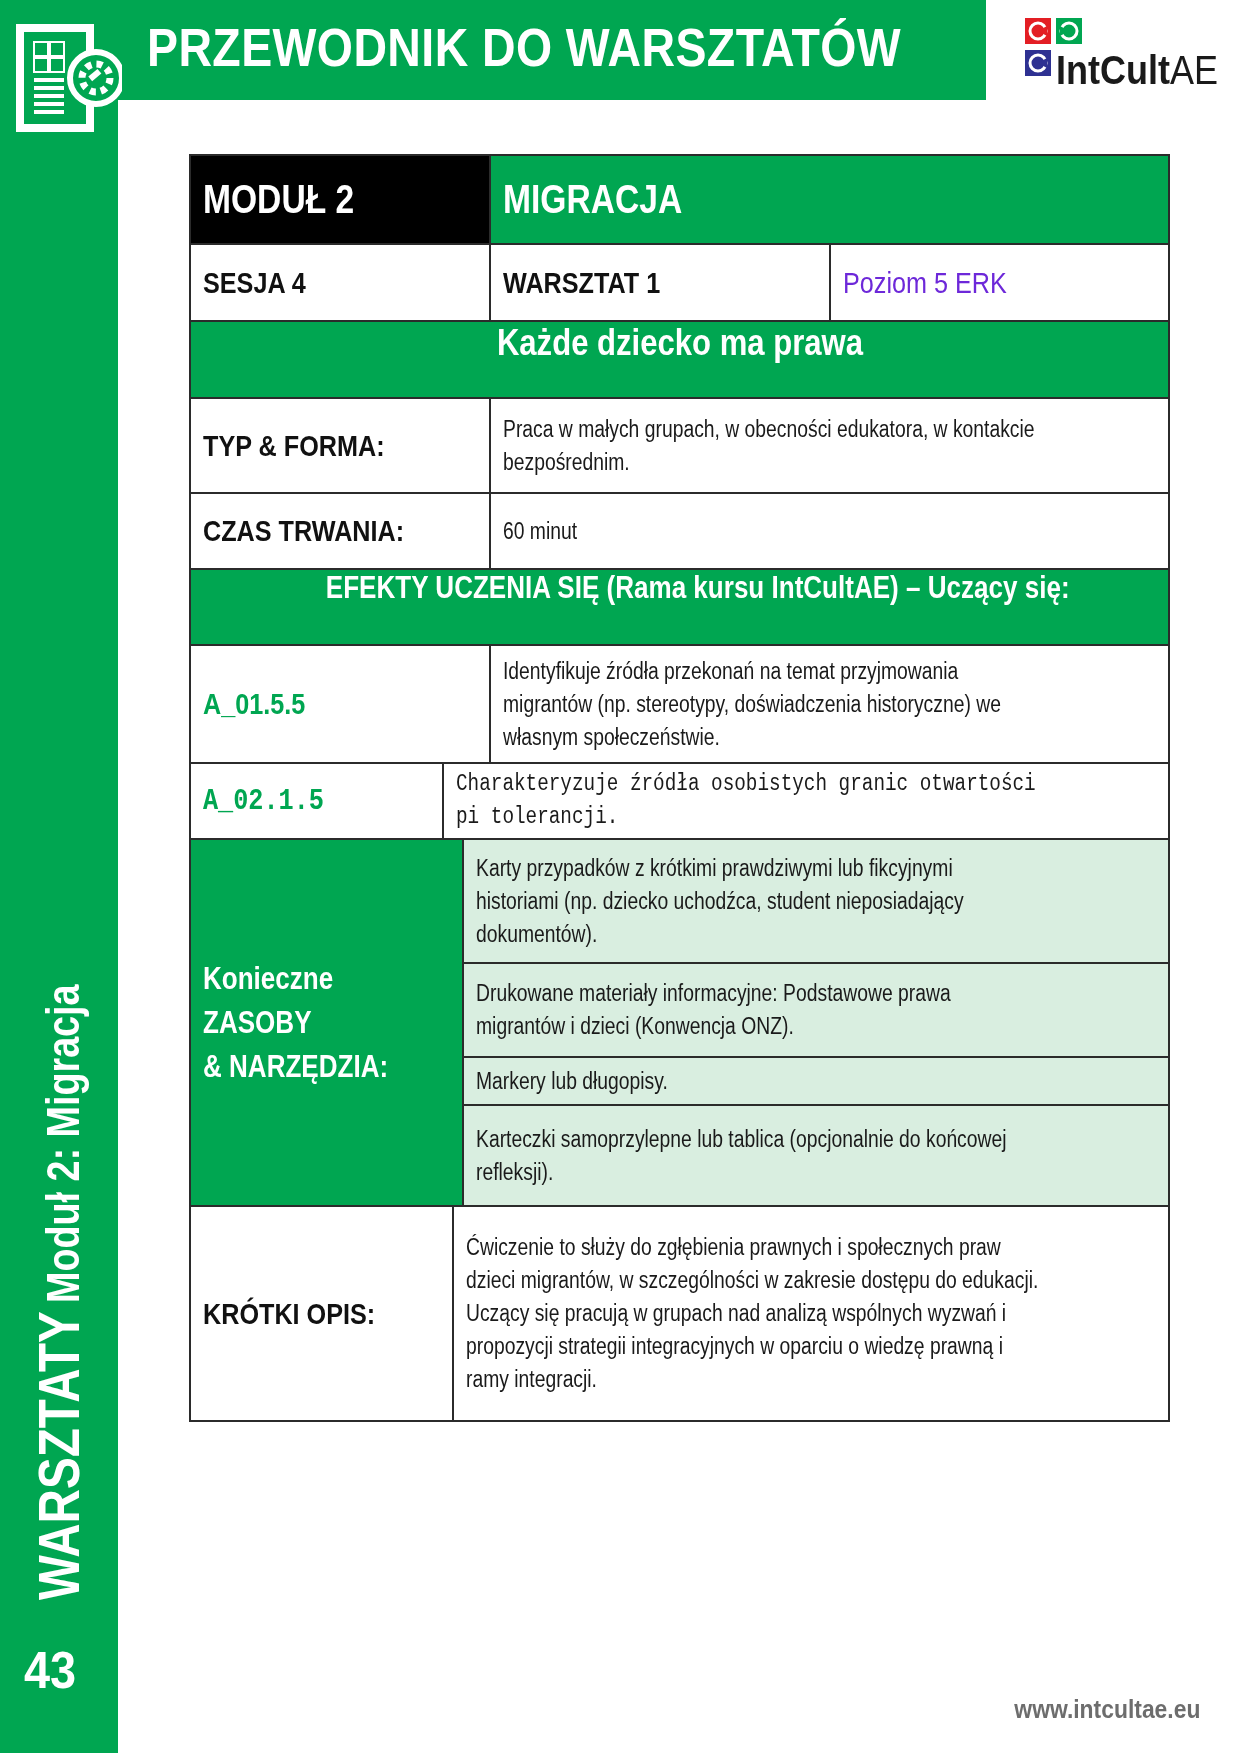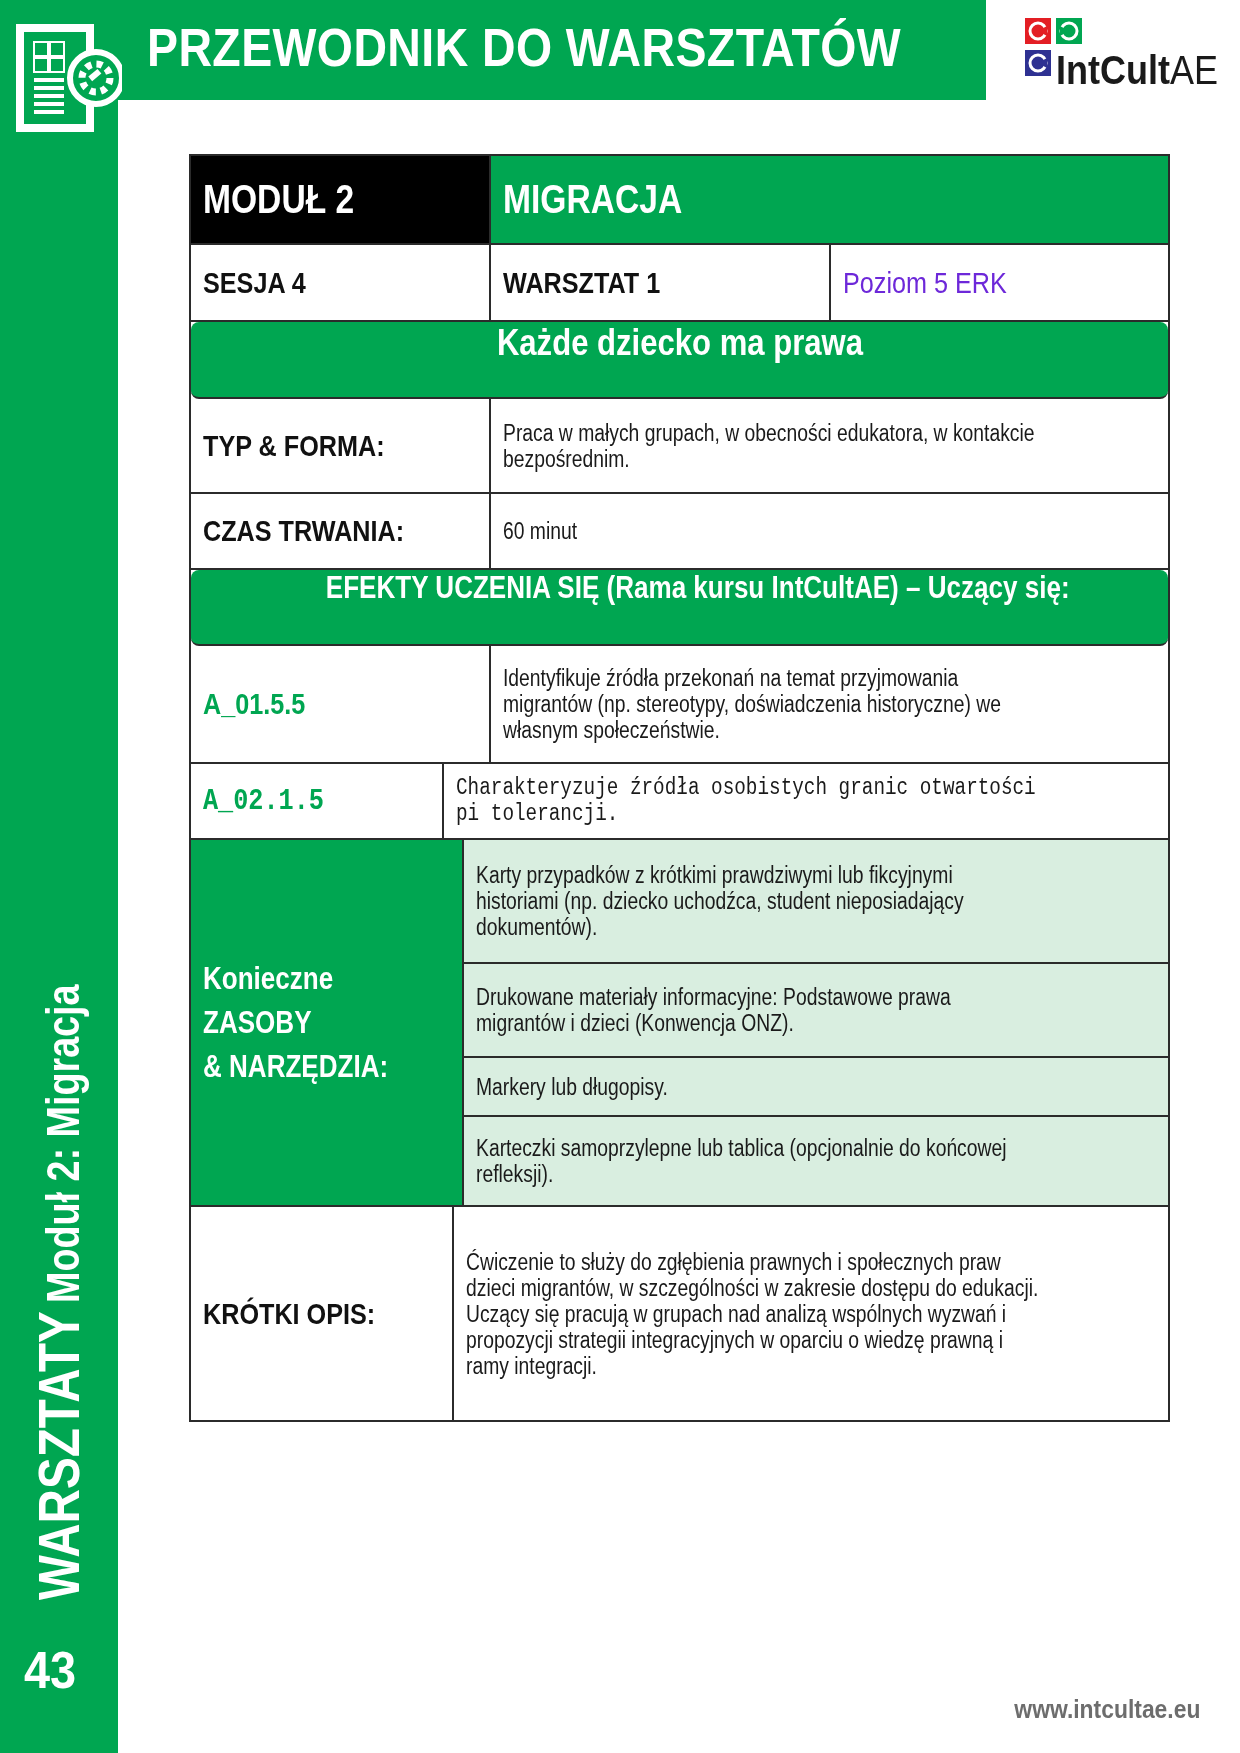--- a/index.html
+++ b/index.html
@@ -51,25 +51,25 @@
   .row { display: flex; border-bottom: 2px solid #2b2b2b; box-sizing: border-box; }
   .row:last-child { border-bottom: none; }
   .cell { box-sizing: border-box; display: flex; align-items: center; padding: 12px 12px; }
   .c1 { width: 300px; border-right: 2px solid #2b2b2b; }
   .c2 { width: 340px; border-right: 2px solid #2b2b2b; }
   .c3 { flex: 1; }
   .c23 { flex: 1; }
   .cond { display: inline-block; transform: scaleX(0.84); transform-origin: left center; white-space: nowrap; }
   .condc { display: inline-block; transform: scaleX(0.84); transform-origin: center center; white-space: nowrap; }
   .lbl { font-weight: bold; font-size: 30px; color: #111; }
-  .txt { font-size: 23px; color: #1a1a1a; line-height: 26px; }
+  .txt { font-size: 23px; color: #1a1a1a; line-height: 33px; }
   .txt .cond { white-space: normal; width: 640px; }
   .head-black { background: #000; color: #fff; font-weight: bold; font-size: 40px; }
   .head-green { background: #00a651; color: #fff; font-weight: bold; font-size: 40px; }
-  .band { background: #00a651; color: #fff; font-weight: bold; justify-content: center; border-radius: 8px; }
+  .band { background: #00a651; color: #fff; font-weight: bold; justify-content: center; }
   .code { color: #00a651; font-weight: bold; font-size: 30px; }
   .res-left { background: #00a651; color: #fff; font-weight: bold; font-size: 31px; line-height: 44px; }
   .res-list { flex: 1; display: flex; flex-direction: column; }
   .res-item { background: #d9eee0; border-bottom: 2px solid #2b2b2b; box-sizing: border-box; display: flex; align-items: center; padding: 0 12px; }
   .res-item:last-child { border-bottom: none; }
 </style>
 </head>
 <body>
 
 <div class="left-band"></div>
@@ -201,21 +201,21 @@
         <span>&amp; NARZĘDZIA:</span>
       </span>
     </div>
     <div class="res-list">
       <div class="res-item txt" style="height:124px;">
           <span class="cond" style="width:640px;">Karty przypadków z krótkimi prawdziwymi lub fikcyjnymi historiami (np. dziecko uchodźca, student nieposiadający dokumentów).</span>
         </div>
       <div class="res-item txt" style="height:94px;">
           <span class="cond" style="width:620px;">Drukowane materiały informacyjne: Podstawowe prawa migrantów i dzieci (Konwencja ONZ).</span>
         </div>
-      <div class="res-item txt" style="height:59px;">
+      <div class="res-item txt" style="height:48px;">
           <span class="cond">Markery lub długopisy.</span>
         </div>
       <div class="res-item txt" style="flex:1;">
           <span class="cond" style="width:680px;">Karteczki samoprzylepne lub tablica (opcjonalnie do końcowej refleksji).</span>
         </div>
     </div>
   </div>
 
   <div class="row" style="height:213px;">
     <div class="cell c1 lbl">

